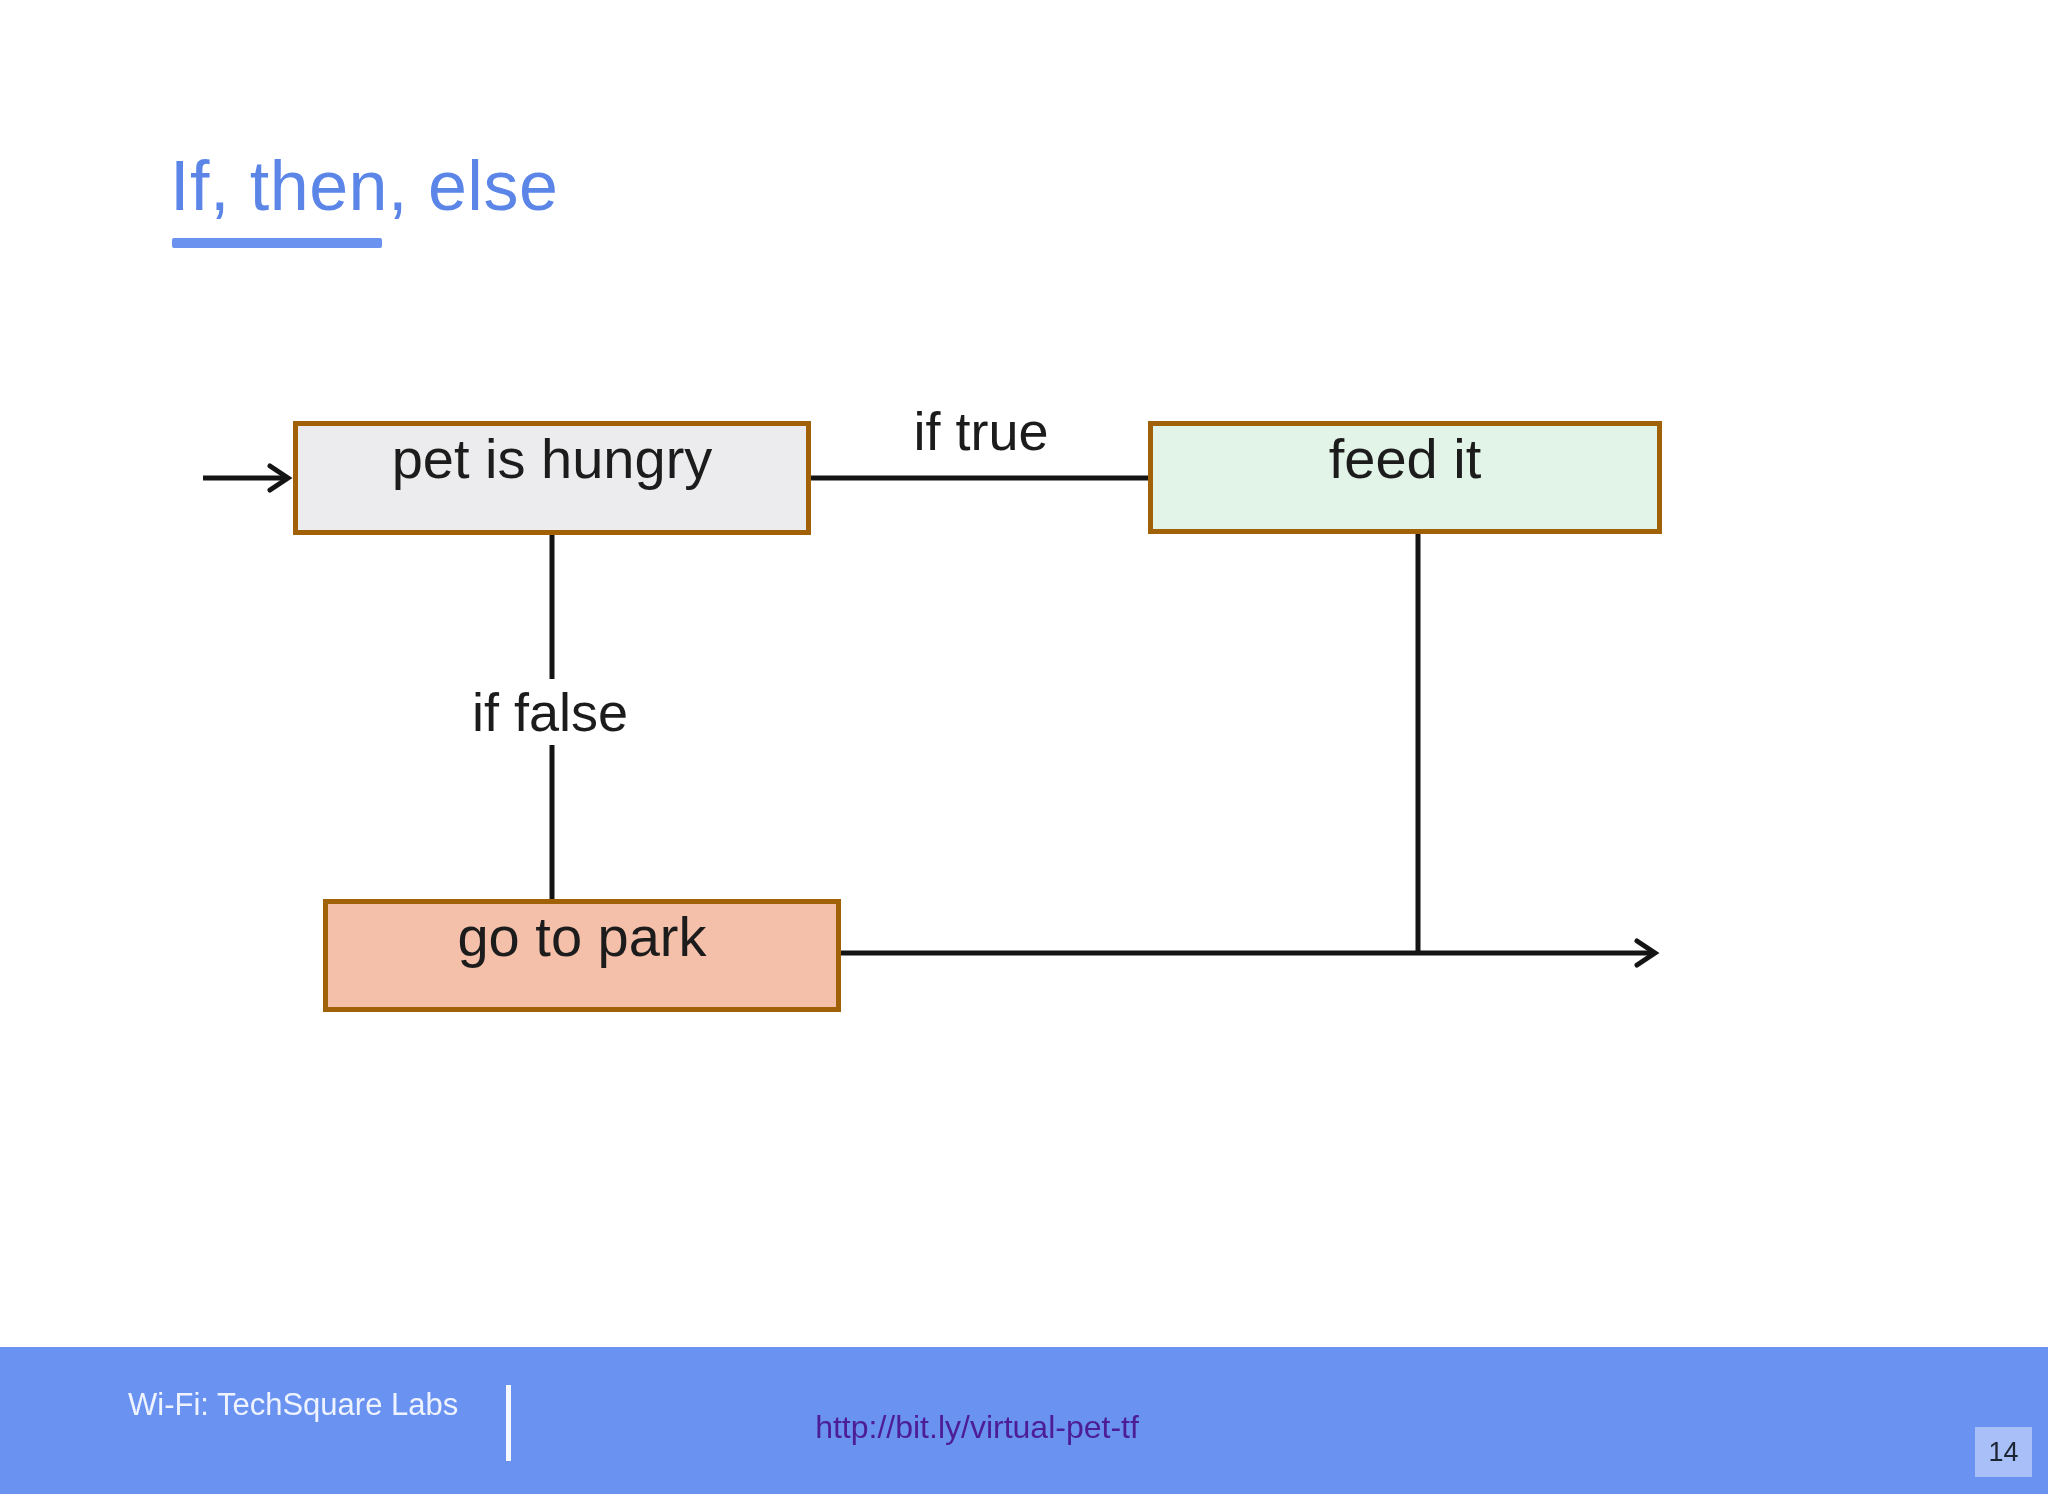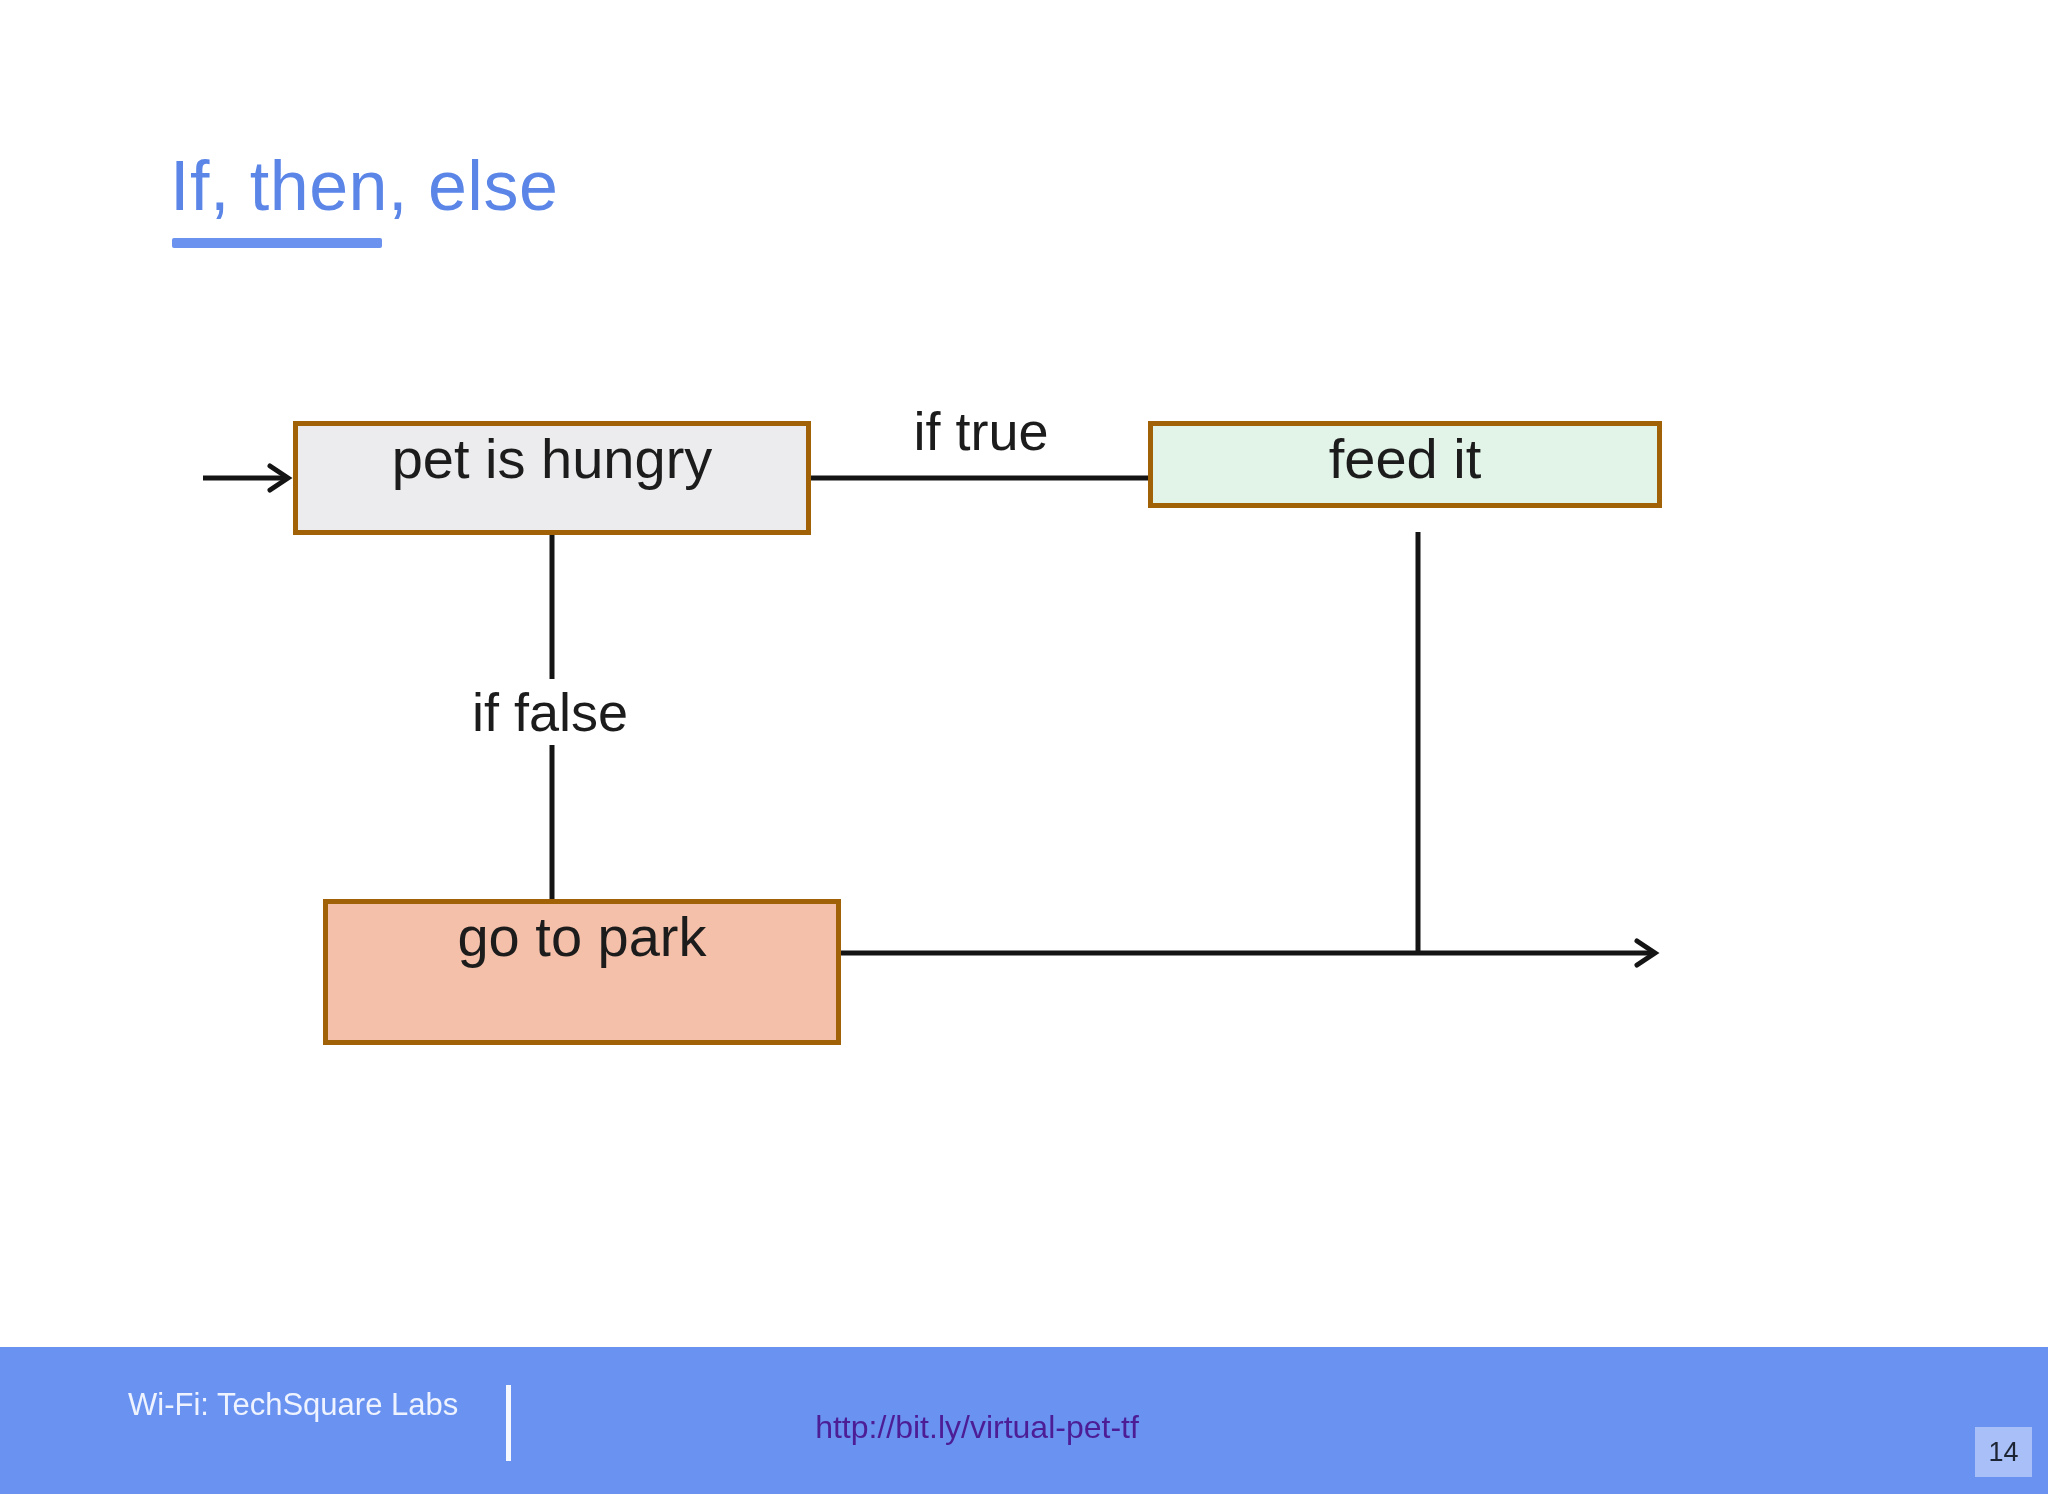--- a/index.html
+++ b/index.html
@@ -39,22 +39,22 @@
     box-sizing: border-box;
     border: 5px solid #a16207;
     display: flex;
     align-items: flex-start;
     justify-content: center;
     font-size: 56px;
     color: #1c1c1c;
     white-space: nowrap;
   }
   .node-condition { left: 293px;  top: 421px; width: 518px; height: 114px; background: #ECECEE; }
-  .node-then      { left: 1148px; top: 421px; width: 514px; height: 87px; background: #E2F3E8; }
-  .node-else      { left: 323px;  top: 899px; width: 518px; height: 146px; background: #F5C0AA; }
+  .node-then      { left: 1148px; top: 421px; width: 514px; height: 113px; background: #E2F3E8; }
+  .node-else      { left: 323px;  top: 899px; width: 518px; height: 113px; background: #F5C0AA; }
 
   
   .edge-label {
     position: absolute;
     font-size: 54px;
     color: #1c1c1c;
     white-space: nowrap;
     transform: translate(-50%, -50%);
   }
   .edge-label-true  { left: 981px; top: 431px; }

